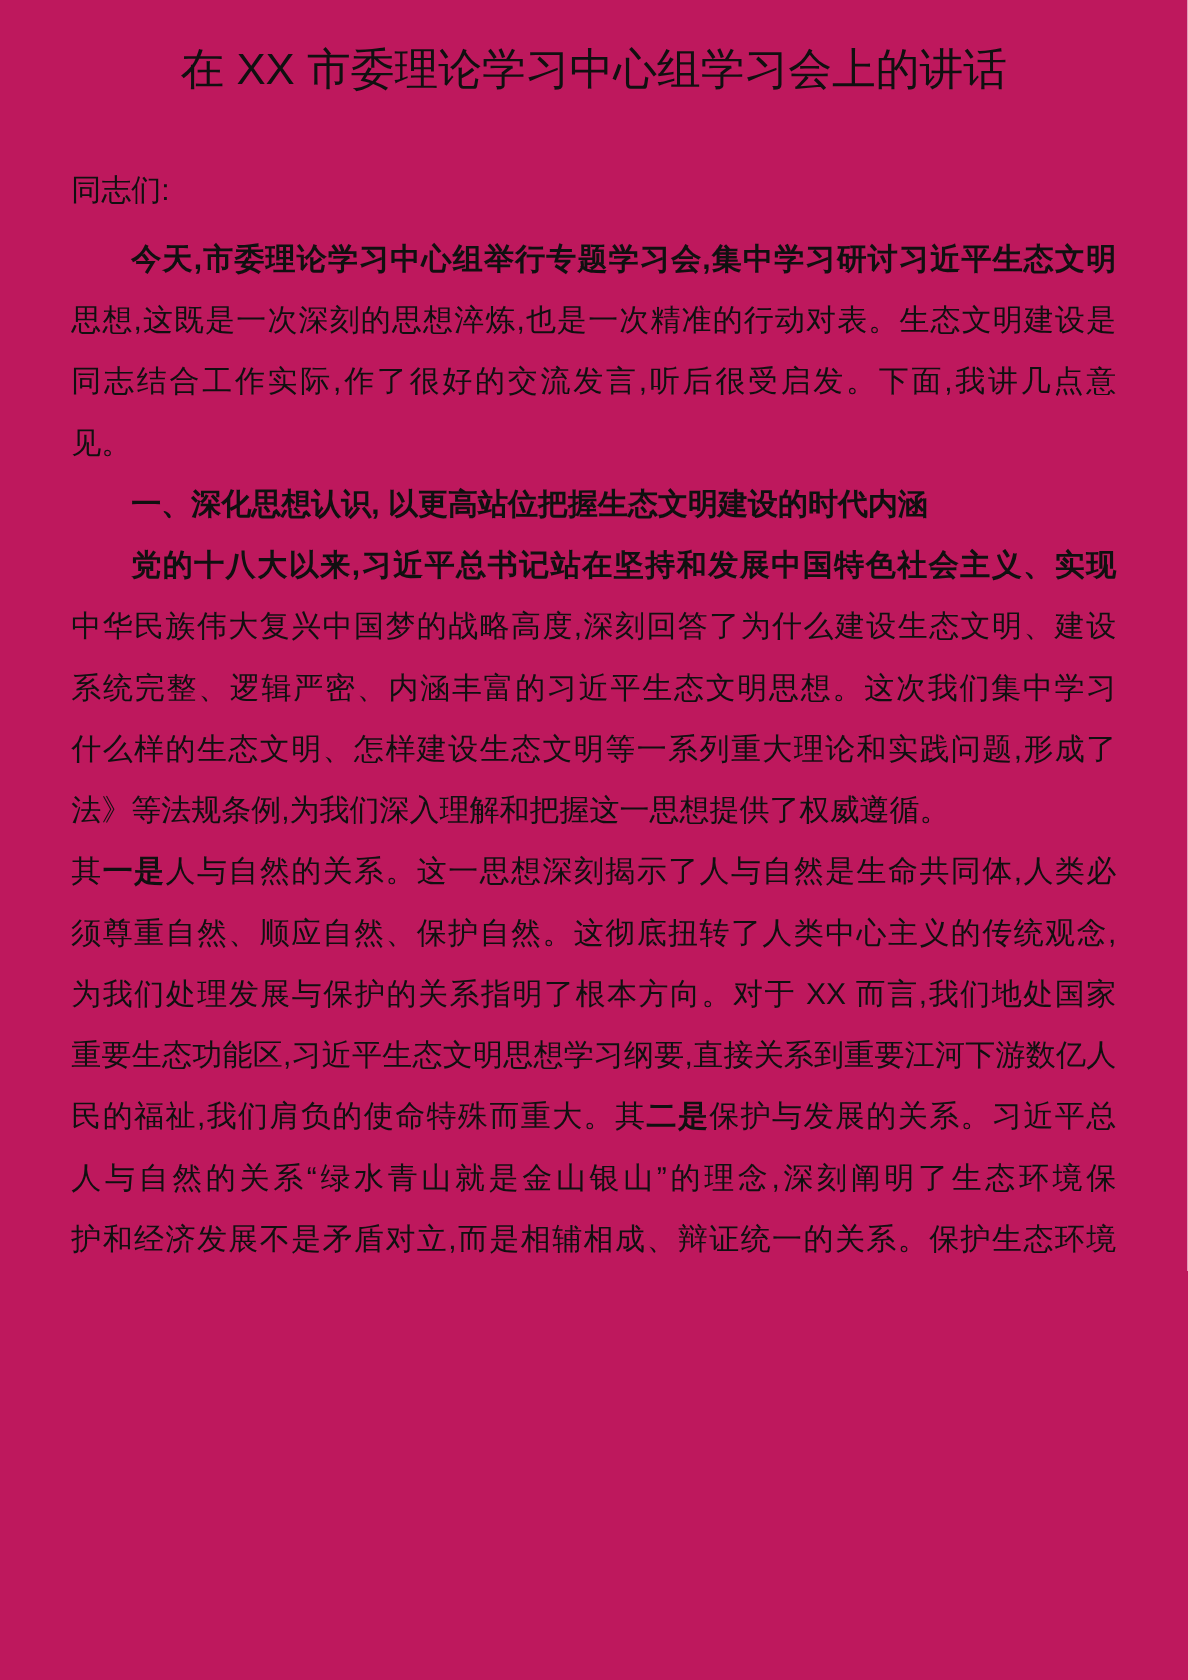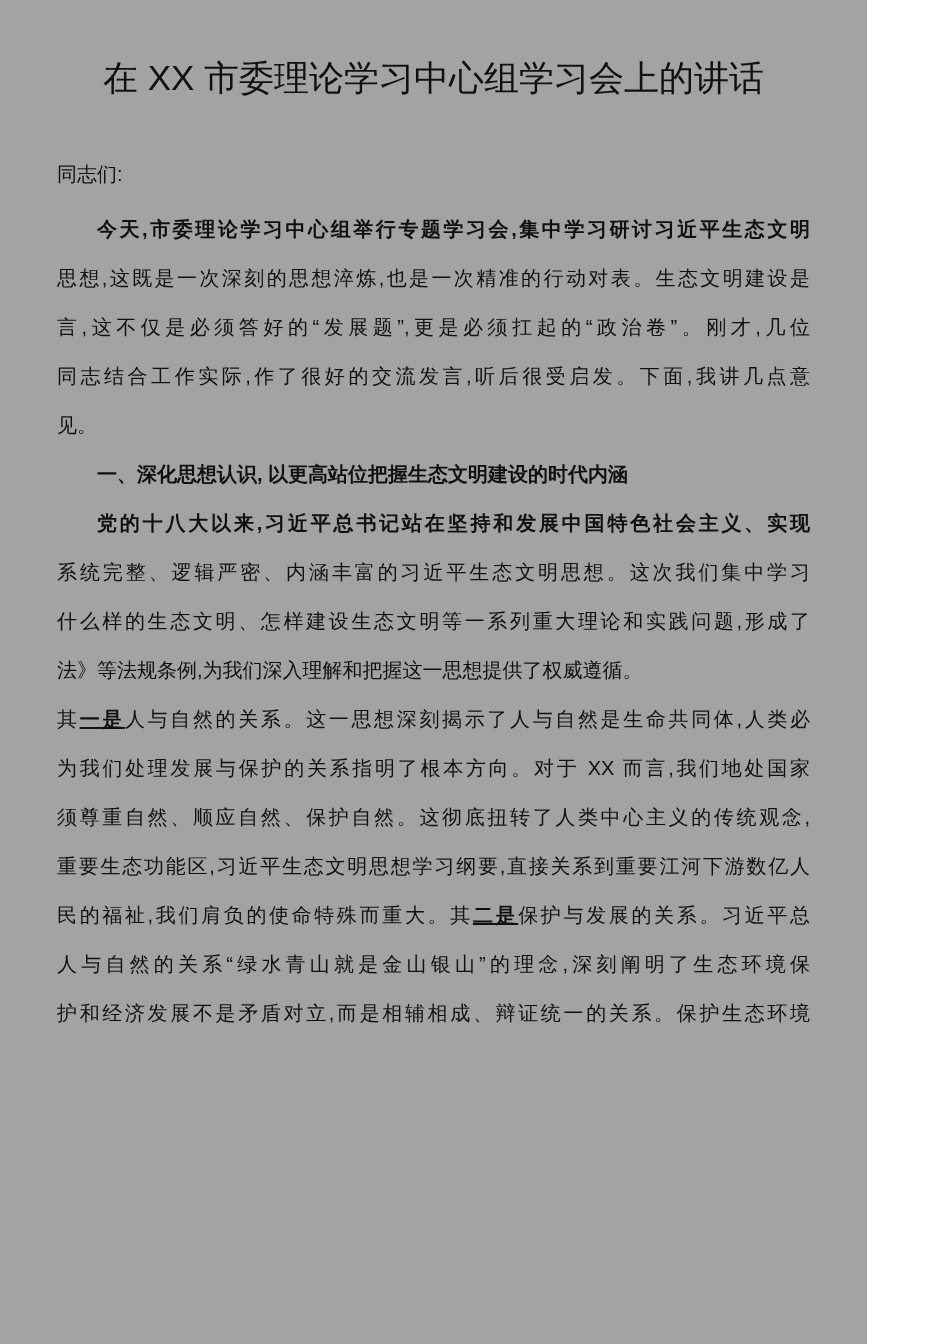--- a/index.html
+++ b/index.html
@@ -2,83 +2,83 @@
 <html><head>
 <meta charset="utf-8">
 <style>
   html, body {
     margin: 0;
     padding: 0;
     background: #ffffff;
   }
   .page {
     position: relative;
-    width: 867px;
+    width: 950px;
     height: 1344px;
     box-sizing: border-box;
-    padding: 52px 57px 0 57px;
-    background: #a3a3a3;
+    padding: 30px 57px 0 57px;
+    background: #be185d;
     color: #101010;
     font-family: "Liberation Sans", "DejaVu Sans", sans-serif;
     overflow: hidden;
   }
   .doc-title {
     font-size: 35px;
     line-height: 52px;
     font-weight: 400;
     text-align: center;
     margin: 0 0 46px 0;
     white-space: nowrap;
   }
   .line {
     margin: 0;
-    font-size: 20px;
+    font-size: 24px;
     line-height: 49px;
     white-space: nowrap;
   }
   
   .jl {
     white-space: normal;
     text-align: justify;
     text-align-last: justify;
   }
   .ind { text-indent: 2em; font-weight: bold; }
   .salutation { margin-bottom: 6px; }
   .para3-start { margin-top: 10px; }
-  .b { font-weight: bold; text-decoration: underline; }
+  .b { font-weight: bold; }
 </style>
 </head>
 <body>
 
 <div class="page">
 
   <h1 class="doc-title">在 XX 市委理论学习中心组学习会上的讲话</h1>
 
   <p class="line salutation">同志们:</p>
 
   <div>
     <p class="line jl ind">今天,市委理论学习中心组举行专题学习会,集中学习研讨习近平生态文明</p>
     <p class="line jl">思想,这既是一次深刻的思想淬炼,也是一次精准的行动对表。生态文明建设是</p>
-    <p class="line jl">言,这不仅是必须答好的“发展题”,更是必须扛起的“政治卷”。刚才,几位</p>
     <p class="line jl">同志结合工作实际,作了很好的交流发言,听后很受启发。下面,我讲几点意</p>
     <p class="line">见。</p>
   </div>
 
   <p class="line ind">一、深化思想认识, 以更高站位把握生态文明建设的时代内涵</p>
 
   <div>
     <p class="line jl ind">党的十八大以来,习近平总书记站在坚持和发展中国特色社会主义、实现</p>
+    <p class="line jl">中华民族伟大复兴中国梦的战略高度,深刻回答了为什么建设生态文明、建设</p>
     <p class="line jl">系统完整、逻辑严密、内涵丰富的习近平生态文明思想。这次我们集中学习</p>
     <p class="line jl">什么样的生态文明、怎样建设生态文明等一系列重大理论和实践问题,形成了</p>
     <p class="line">法》等法规条例,为我们深入理解和把握这一思想提供了权威遵循。</p>
   </div>
 
   <div>
     <p class="line jl"><span>其</span><span class="b">一是</span><span>人与自然的关系。这一思想深刻揭示了人与自然是生命共同体,人类必</span></p>
+    <p class="line jl">须尊重自然、顺应自然、保护自然。这彻底扭转了人类中心主义的传统观念,</p>
     <p class="line jl">为我们处理发展与保护的关系指明了根本方向。对于 XX 而言,我们地处国家</p>
-    <p class="line jl">须尊重自然、顺应自然、保护自然。这彻底扭转了人类中心主义的传统观念,</p>
     <p class="line jl">重要生态功能区,习近平生态文明思想学习纲要,直接关系到重要江河下游数亿人</p>
     <p class="line jl"><span>民的福祉,我们肩负的使命特殊而重大。其</span><span class="b">二是</span><span>保护与发展的关系。习近平总</span></p>
     <p class="line jl">人与自然的关系“绿水青山就是金山银山”的理念,深刻阐明了生态环境保</p>
     <p class="line jl">护和经济发展不是矛盾对立,而是相辅相成、辩证统一的关系。保护生态环境</p>
   </div>
 
 </div>
 
 </body></html>

